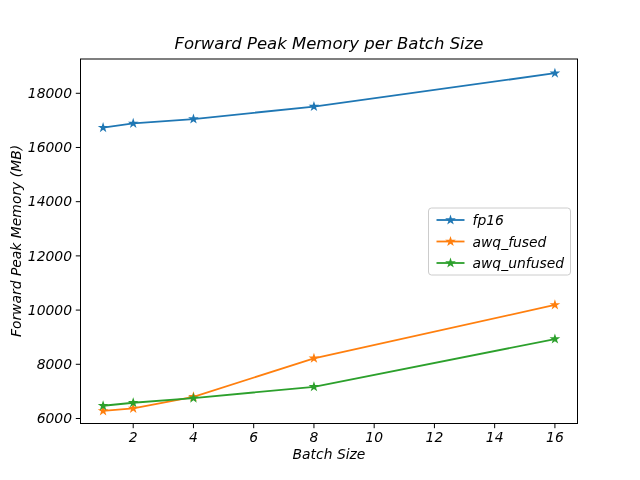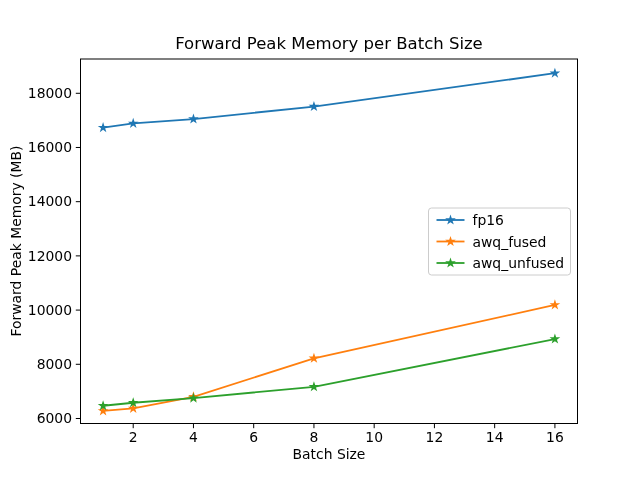--- a/index.html
+++ b/index.html
@@ -7,20 +7,21 @@
     padding: 0;
     background: #ffffff;
   }
   .figure {
     position: relative;
     width: 640px;
     height: 480px;
     background: #ffffff;
     font-family: "DejaVu Sans", sans-serif;
     overflow: hidden;
+    font-style: italic;
   }
   svg text {
     font-family: "DejaVu Sans", sans-serif;
     fill: #000000;
   }
   .title-text { font-size: 16.5px; }
   .axis-label { font-size: 13.9px; }
   .tick-label { font-size: 13.9px; }
   .legend-label { font-size: 13.9px; }
 </style>

